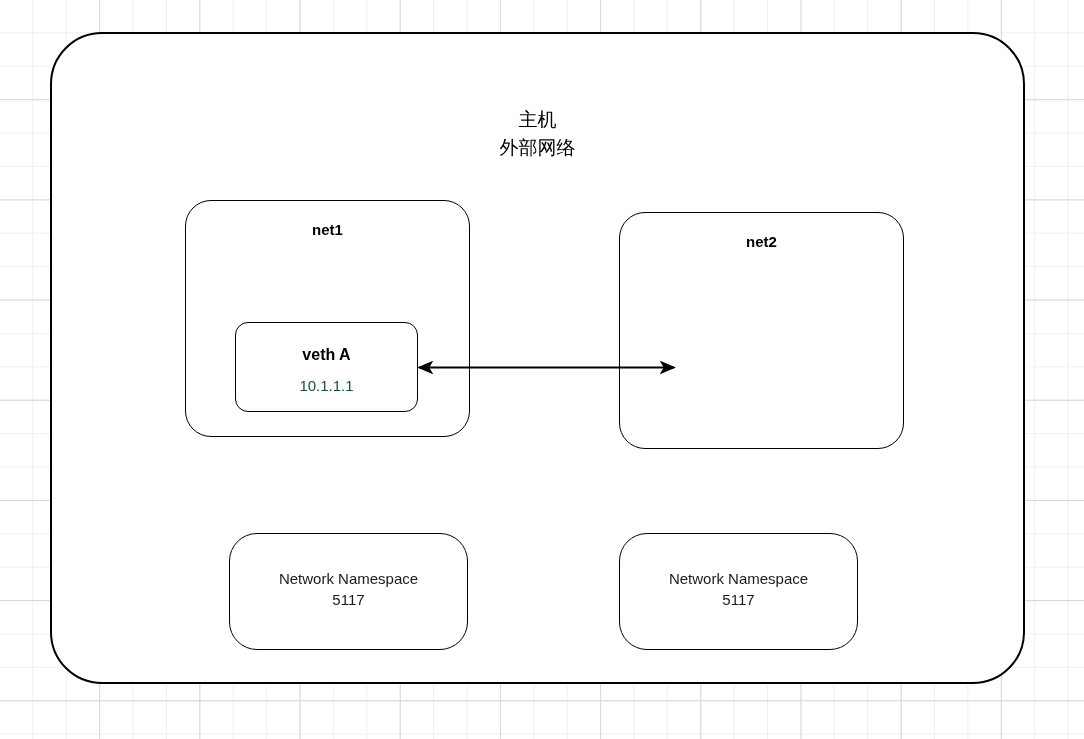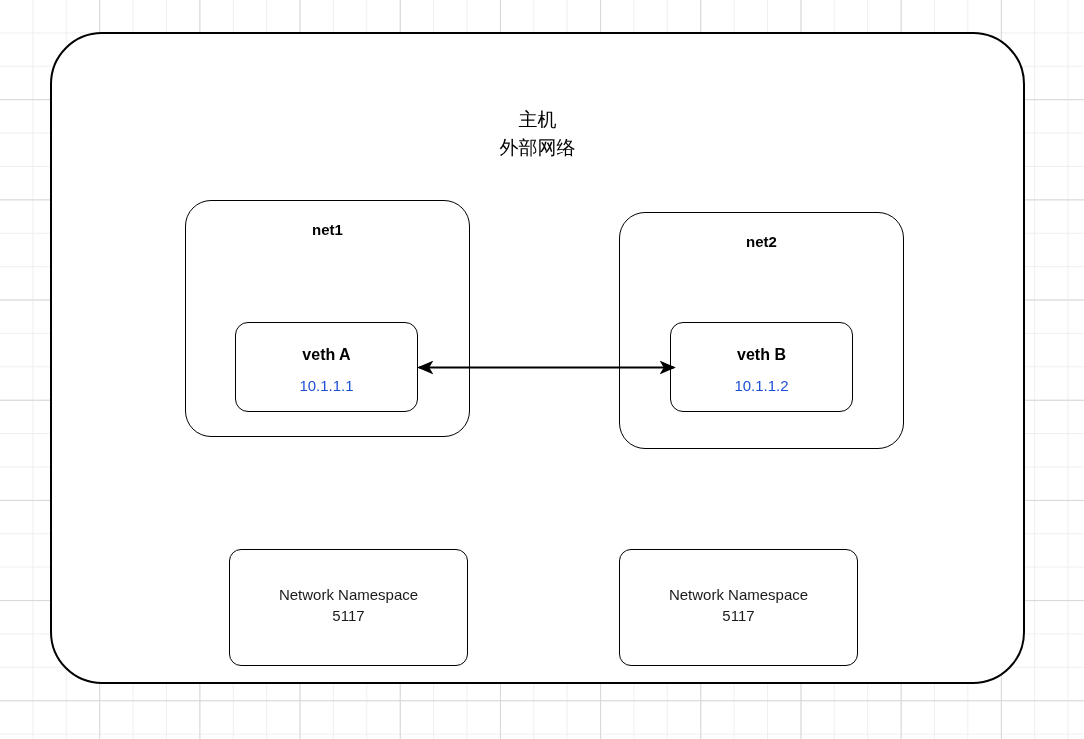--- a/index.html
+++ b/index.html
@@ -120,27 +120,26 @@
     color: #000000;
   }
   .veth-ip {
     position: absolute;
     left: 0;
     right: 0;
     top: 54px;
     text-align: center;
     font-size: 15px;
     font-weight: normal;
-    color: #1d4ed8;
+    color: #14532d;
   }
 
   
   .ns-box {
-    border-radius: 12px;
-    margin-top: 16px;
+    border-radius: 28px;
   }
   #ns-left-box {
     left: 229px;
     top: 533px;
     width: 239px;
     height: 117px;
   }
   #ns-right-box {
     left: 619px;
     top: 533px;
@@ -186,24 +185,20 @@
 
   <div class="box net-box" id="net2-box">
     <div class="net-label">net2</div>
   </div>
 
   <div class="box veth-box" id="veth-a-box">
     <div class="veth-name">veth A</div>
     <div class="veth-ip">10.1.1.1</div>
   </div>
 
-  <div class="box veth-box" id="veth-b-box">
-    <div class="veth-name">veth B</div>
-    <div class="veth-ip">10.1.1.2</div>
-  </div>
 
   <svg id="veth-connector" viewBox="0 0 285 45">
     <defs>
       <marker id="arrow-end" markerWidth="9" markerHeight="9" refX="8" refY="4.5" orient="auto" markerUnits="strokeWidth">
         <path d="M0,0.6 L9,4.5 L0,8.4 L2.3,4.5 Z" fill="#000000"></path>
       </marker>
       <marker id="arrow-start" markerWidth="9" markerHeight="9" refX="1" refY="4.5" orient="auto" markerUnits="strokeWidth">
         <path d="M9,0.6 L0,4.5 L9,8.4 L6.7,4.5 Z" fill="#000000"></path>
       </marker>
     </defs>

